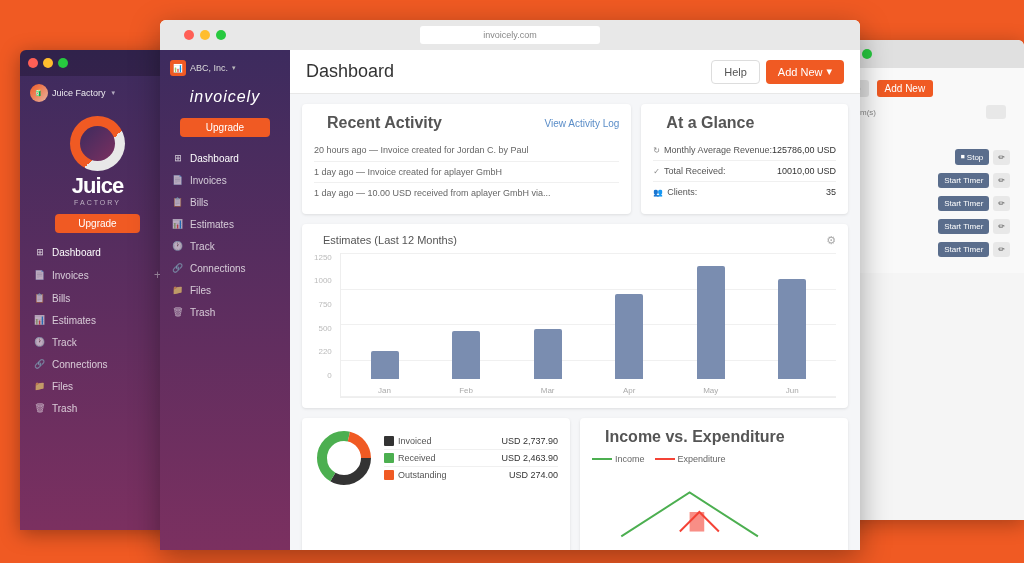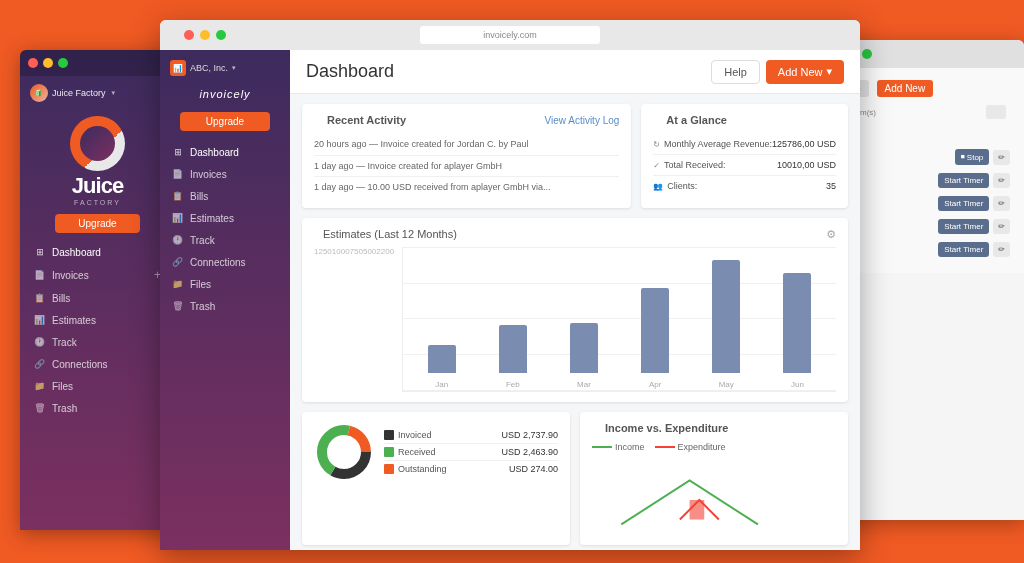--- a/index.html
+++ b/index.html
@@ -188,21 +188,21 @@
       font-size: 7px;
       color: #bbb;
     }
     .sidebar-logo-area {
       display: flex;
       flex-direction: column;
       align-items: center;
       padding: 6px 0;
     }
     .invoicely-text {
-      font-size: 11px;
+      font-size: 16px;
       font-weight: 300;
       color: white;
       letter-spacing: 1px;
       font-style: italic;
     }
     .upgrade-btn {
       margin: 6px auto;
       display: block;
       background: #f05a23;
       color: white;
@@ -310,21 +310,21 @@
       padding: 10px 12px;
       overflow: hidden;
     }
     .card-header {
       display: flex;
       justify-content: space-between;
       align-items: center;
       margin-bottom: 8px;
     }
     .card-title {
-      font-size: 11px;
+      font-size: 16px;
       font-weight: 600;
       color: #555;
       padding-left: 13px;
     }
     .card-link {
       font-size: 10px;
       color: #5a8dc8;
       cursor: pointer;
     }
     .activity-item {
@@ -768,21 +768,21 @@
           </div>
         </div>
       </div>
 
       <div class="chart-card">
         <div class="chart-header">
           <span class="chart-title">Estimates (Last 12 Months)</span>
           <span class="chart-gear">⚙</span>
         </div>
         <div style="display:flex; gap:4px;">
-          <div style="display:flex; flex-direction:row; justify-content:space-between; height:145px; font-size:8px; color:#bbb; text-align:right; padding-bottom:18px; padding-right:4px;">
+          <div style="display:flex; flex-direction:column; justify-content:space-between; height:145px; font-size:8px; color:#bbb; text-align:right; padding-bottom:18px; padding-right:4px;">
             <span>1250</span>
             <span>1000</span>
             <span>750</span>
             <span>500</span>
             <span>220</span>
             <span>0</span>
           </div>
           <div style="flex:1; position:relative; border-left:1px solid #eee; border-bottom:1px solid #eee; height:145px;">
 
             <div style="position:absolute;inset:0;display:flex;flex-direction:column;justify-content:space-between;pointer-events:none;">

